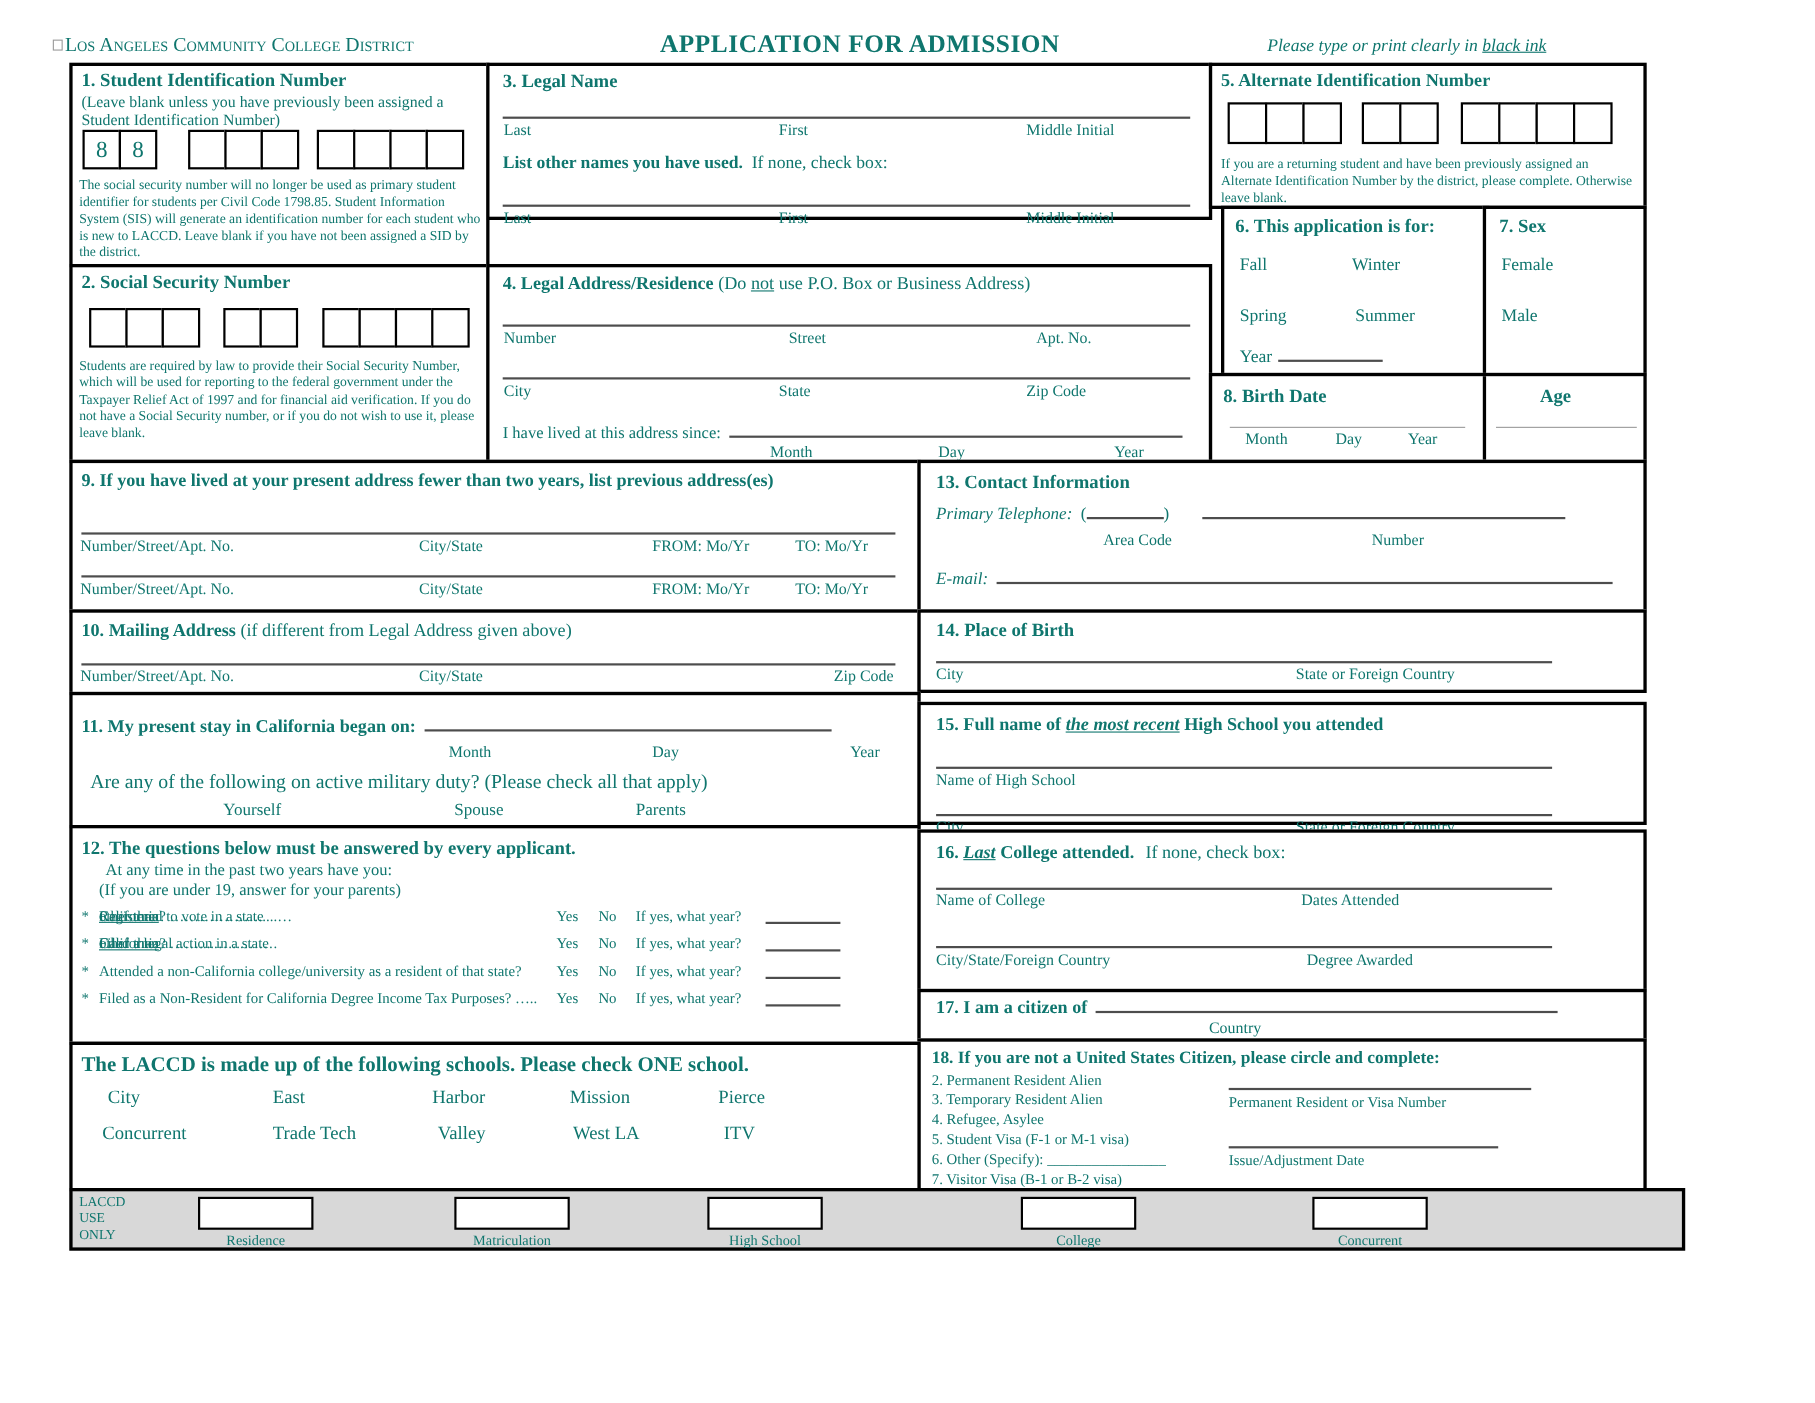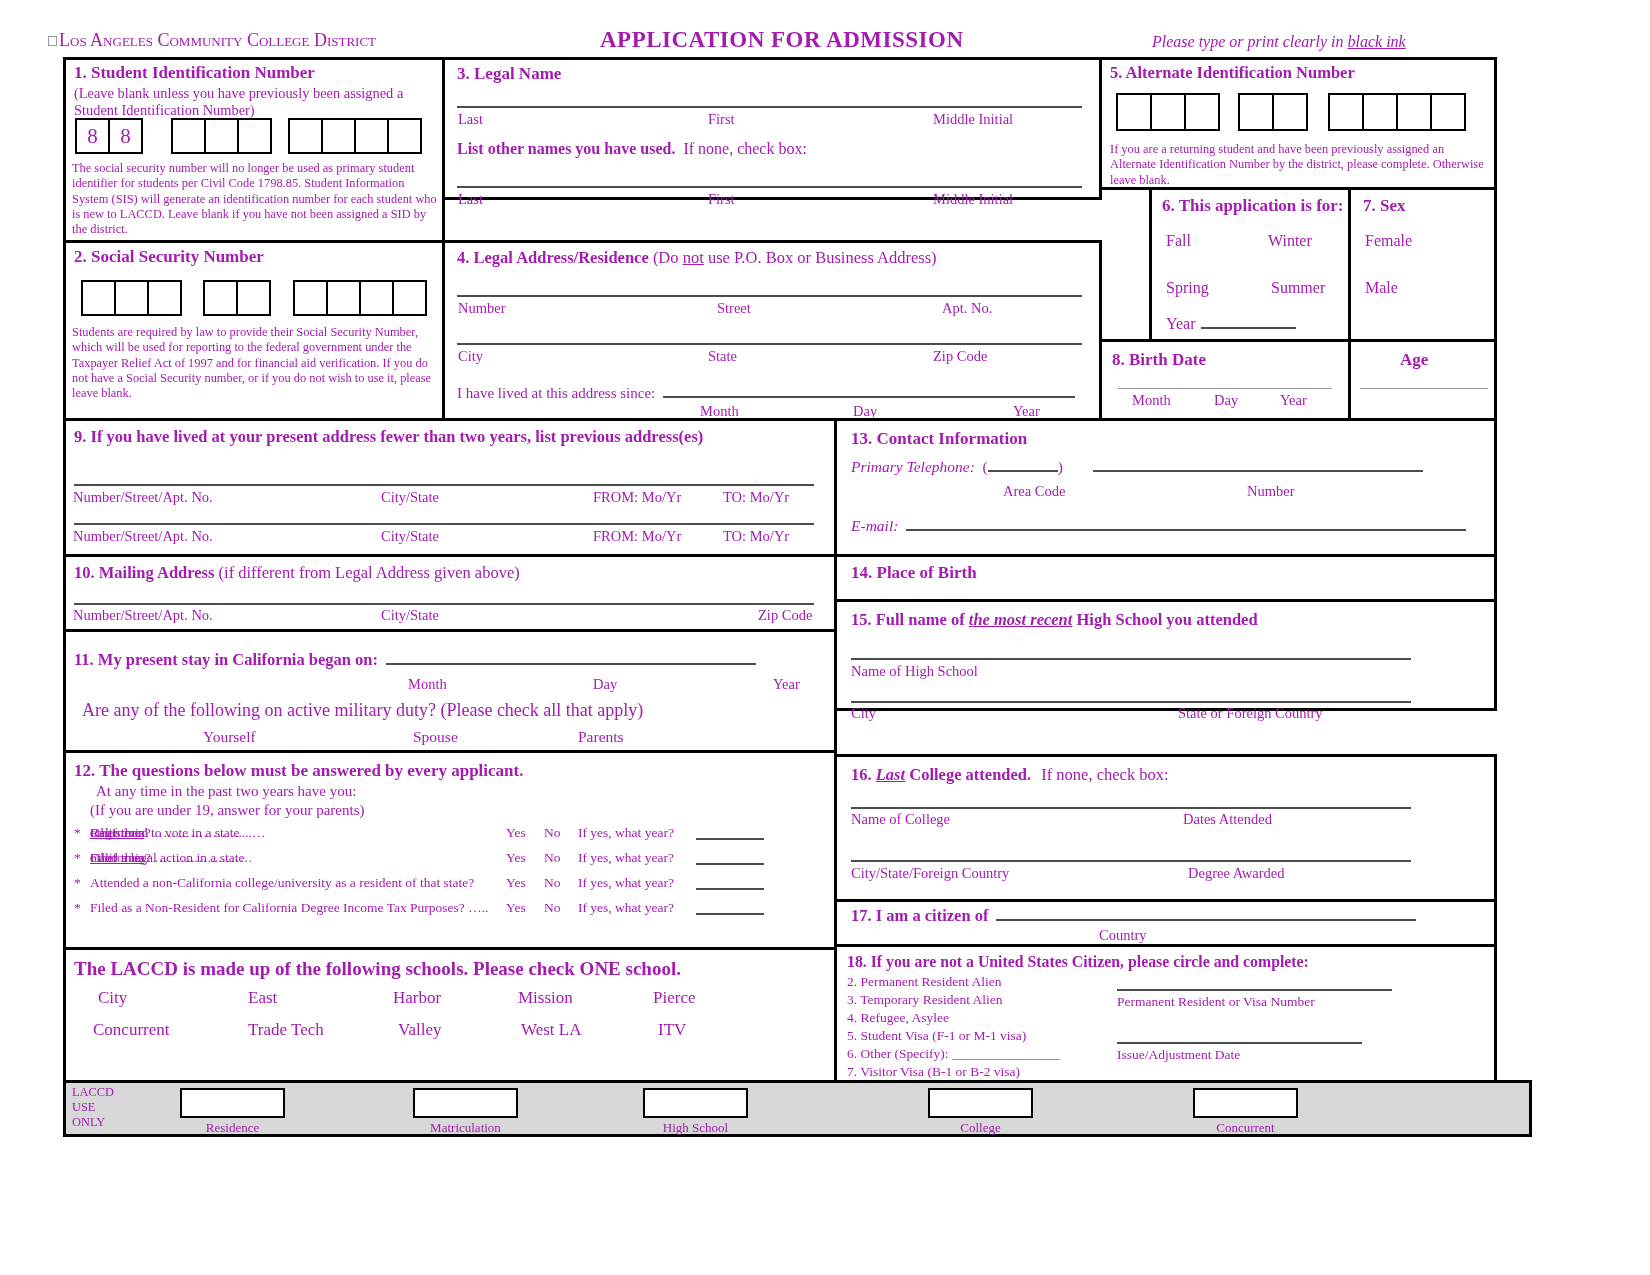--- a/index.html
+++ b/index.html
@@ -1,18 +1,18 @@
 <!DOCTYPE html>
 <html><head>
 <meta charset="utf-8">
 <style>
   html,body { margin:0; padding:0; background:#fff; }
   .page {
     position:relative; width:1650px; height:1275px; background:#fff;
-    font-family:"Liberation Serif","DejaVu Serif",serif; color:#a21caf;
+    font-family:"Liberation Serif","DejaVu Serif",serif; color:#0f766e;
     overflow:hidden;
   }
   .sec { position:absolute; box-sizing:border-box; border:3px solid #000; background:#fff; }
   .abs { position:absolute; }
   .st  { font-weight:bold; font-size:17px; white-space:nowrap; }
   .st2 { font-weight:bold; font-size:16.5px; white-space:nowrap; }
   .bt  { font-weight:bold; }
   .it  { font-style:italic; }
   .u   { text-decoration:underline; }
   .sub { font-size:14.4px; line-height:1.2; }
@@ -131,21 +131,21 @@
     </div>
     <div class="grp" style="left:226px;top:33px">
       <div class="cell c5"></div>
       <div class="cell c5"></div>
       <div class="cell c5"></div>
       <div class="cell c5"></div>
     </div>
     <div class="abs fp" style="left:8px;top:82px;width:378px">If you are a returning student and have been previously assigned an Alternate Identification Number by the district, please complete. Otherwise leave blank.</div>
   </div>
 
-  <div class="sec" style="left:1149px;top:187px;width:244px;height:155px">
+  <div class="sec" style="left:1110px;top:187px;width:244px;height:155px">
     <div class="abs st" style="left:10px;top:6px">6. This application is for:</div>
     <div class="abs lbl" style="left:14px;top:42px;font-size:16px">Fall</div>
     <div class="abs lbl" style="left:116px;top:42px;font-size:16px">Winter</div>
     <div class="abs lbl" style="left:14px;top:89px;font-size:16px">Spring</div>
     <div class="abs lbl" style="left:119px;top:89px;font-size:16px">Summer</div>
     <div class="abs" style="left:14px;top:124px;font-size:16px;white-space:nowrap"><span>Year</span><span class="iline" style="width:95px;margin-left:6px"></span></div>
   </div>
 
   <div class="sec" style="left:1348px;top:187px;width:149px;height:155px">
     <div class="abs st" style="left:12px;top:6px">7. Sex</div>
@@ -205,21 +205,21 @@
     <div class="abs" style="left:8px;top:18px;font-size:16.5px;white-space:nowrap"><span class="bt">11.  My present stay in California began on:</span><span class="iline" style="width:370px;margin-left:8px"></span></div>
     <div class="abs lbl" style="left:342px;top:44px">Month</div>
     <div class="abs lbl" style="left:527px;top:44px">Day</div>
     <div class="abs lbl" style="left:707px;top:44px">Year</div>
     <div class="abs" style="left:16px;top:68px;font-size:18px;white-space:nowrap">Are any of the following on active military duty? (Please check all that apply)</div>
     <div class="abs lbl" style="left:137px;top:96px;font-size:15.5px">Yourself</div>
     <div class="abs lbl" style="left:347px;top:96px;font-size:15.5px">Spouse</div>
     <div class="abs lbl" style="left:512px;top:96px;font-size:15.5px">Parents</div>
   </div>
 
-  <div class="sec" style="left:834px;top:599px;width:663px;height:112px">
+  <div class="sec" style="left:834px;top:638px;width:663px;height:112px">
     <div class="abs" style="left:14px;top:8px;font-size:16.5px;font-weight:bold;white-space:nowrap"><span>15.  Full name of </span><span class="it u">the most recent</span><span> High School you attended</span></div>
     <div class="abs fline" style="left:14px;top:56px;width:560px"></div>
     <div class="abs lbl" style="left:14px;top:61px">Name of High School</div>
     <div class="abs fline" style="left:14px;top:99px;width:560px"></div>
     <div class="abs lbl" style="left:14px;top:103px">City</div>
     <div class="abs lbl" style="left:341px;top:103px">State or Foreign Country</div>
   </div>
 
   <div class="sec" style="left:63px;top:750px;width:774px;height:200px">
     <div class="abs st" style="left:8px;top:8px">12.  The questions below must be answered by every applicant.</div>

